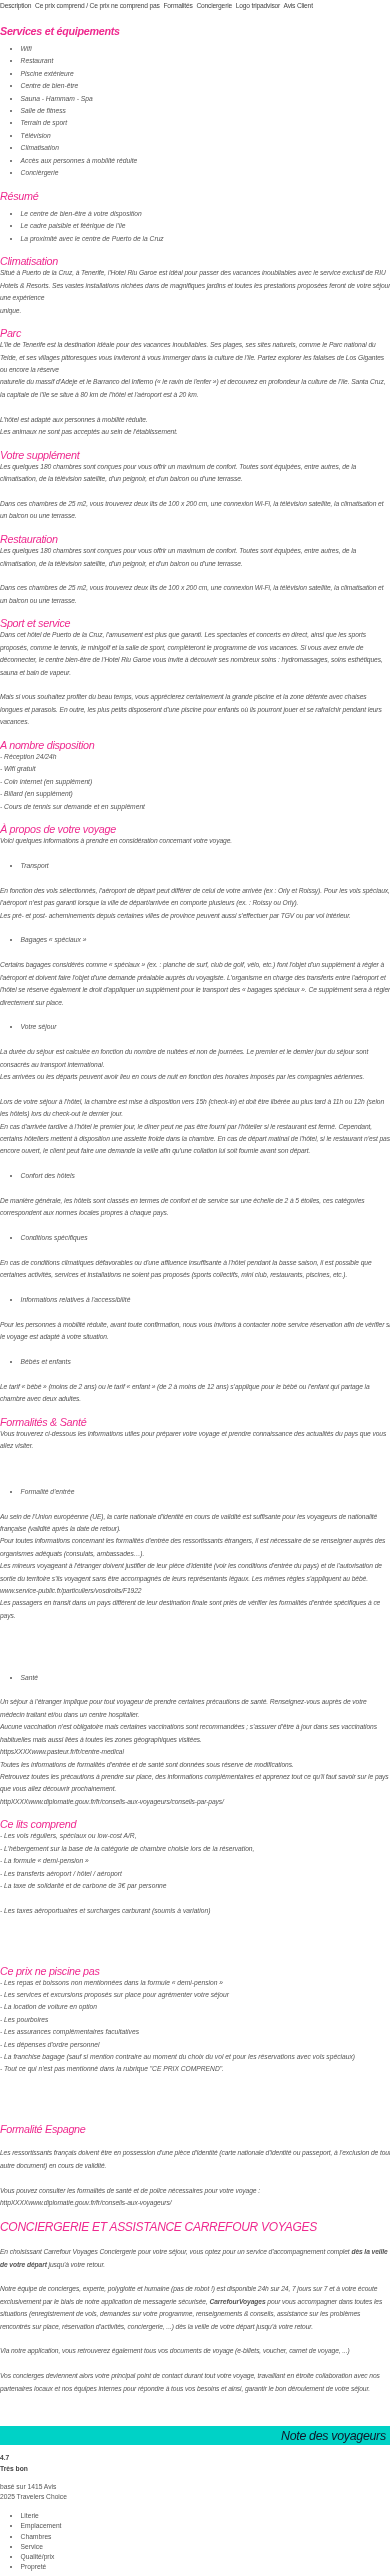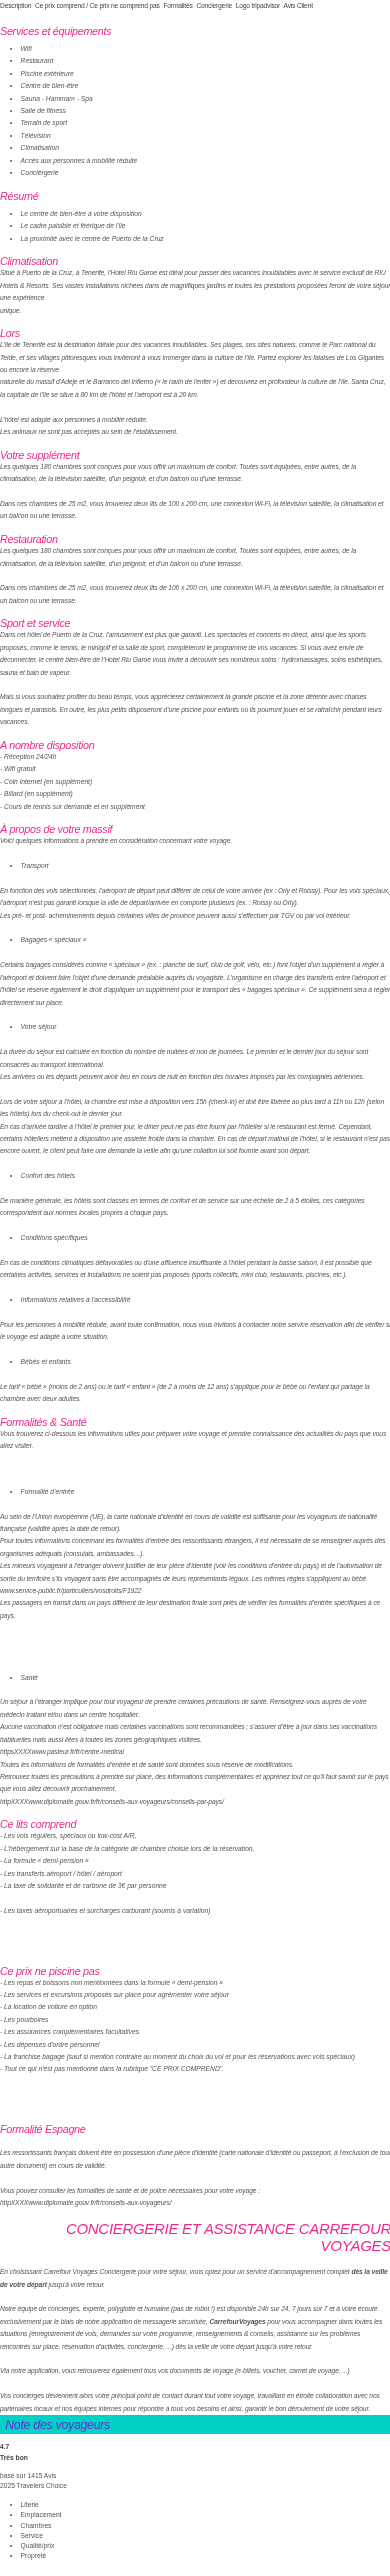--- a/index.html
+++ b/index.html
@@ -1,31 +1,31 @@
 <!DOCTYPE html>
 <html style="font-size:8.2px"><head>
 <meta charset="utf-8">
 <style>
   html, body { margin:0; padding:0; background:#ffffff; }
   body { width:391px; font-family:"Liberation Sans", sans-serif; color:#555555; font-size:6.7px; }
   .nav { font-size:6.7px; color:#444; padding:2.1px 0 0 0; height:11.3px; letter-spacing:-0.2px; }
   .nav span { margin-right:2.1px; cursor:pointer; }
   h2.sec { color:#ef2a8f; font-style:italic; font-weight:normal; font-size:10.8px; margin:10.3px 0 0 0; letter-spacing:-0.3px; font-family:"Liberation Sans", sans-serif; }
-  h2.sec.first { margin-top:11.3px; }
-  h2.upper { font-size:15px;text-align:right; }
+  h2.sec.first { margin-top:11.3px;font-weight:bold; }
+  h2.upper { font-size:12px; }
   ul.it { margin:6.2px 0 0 0; padding-left:20.6px; list-style:disc; }
   ul.it li { font-style:italic; line-height:12.4px; font-size:6.7px; }
   p.it { font-style:italic; margin:0; line-height:12.4px; font-size:6.7px; letter-spacing:-0.1px; }
   p.gap { margin-top:12.4px; }
   .dash { font-style:italic; line-height:12.4px; font-size:6.7px; margin:0; }
   .bullet-sub { margin:12.4px 0 12.4px 0; padding-left:20.6px; }
   .bullet-sub li { font-style:italic; line-height:12.4px; }
   .spacer { height:37px; }
   .spacer-s { height:20.6px; }
-  .banner { background:#00d2c6; color:#6d28d9; font-style:italic; font-size:12.4px; padding:3.1px 5.2px 2.1px 5.2px; letter-spacing:-0.3px; }
+  .banner { background:#00d2c6; color:#0f172a; font-style:italic; font-size:12.4px; padding:3.1px 5.2px 2.1px 5.2px; margin-top:31px; letter-spacing:-0.3px;text-align:right; }
   .rev { font-size:6.7px; line-height:10.3px; color:#555; }
   .rev b { color:#444; }
   .rev ul { margin:8.2px 0 8.2px 0; padding-left:20.6px; }
   .rev ul li { line-height:10.3px; }
   .rev p { margin:0; }
   .mt16 { margin-top:8.2px !important; }
   .link { cursor:pointer; }
 </style>
 </head>
 <body>
@@ -58,21 +58,21 @@
 <ul class="it">
   <li>Le centre de bien-être à votre disposition</li>
   <li>Le cadre paisible et féérique de l’ile</li>
   <li>La proximité avec le centre de Puerto de la Cruz</li>
 </ul>
 
 <h2 class="sec">Climatisation</h2>
 <p class="it">Situé à Puerto de la Cruz, à Tenerife, l’Hotel Riu Garoe est idéal pour passer des vacances inoubliables avec le service exclusif de RIU Hotels &amp; Resorts. Ses vastes installations nichées dans de magnifiques jardins et toutes les prestations proposées feront de votre séjour une expérience</p>
 <p class="it">unique.</p>
 
-<h2 class="sec">Lors</h2>
+<h2 class="sec">Parc</h2>
 <p class="it">L’île de Tenerife est la destination idéale pour des vacances inoubliables. Ses plages, ses sites naturels, comme le Parc national du Teide, et ses villages pittoresques vous inviteront à vous immerger dans la culture de l’île. Partez explorer les falaises de Los Gigantes ou encore la réserve</p>
 <p class="it">naturelle du massif d'Adeje et le Barranco del Infierno (« le ravin de l'enfer ») et decouvrez en profondeur la culture de l’île. Santa Cruz, la capitale de l’île se situe à 80 km de l’hôtel et l’aéroport est à 20 km.</p>
 <p class="it gap">L’hôtel est adapté aux personnes à mobilité réduite.</p>
 <p class="it">Les animaux ne sont pas acceptés au sein de l’établissement.</p>
 
 <h2 class="sec">Votre supplément</h2>
 <p class="it">Les quelques 180 chambres sont conçues pour vous offrir un maximum de confort. Toutes sont équipées, entre autres, de la climatisation, de la télévision satellite, d’un peignoir, et d’un balcon ou d’une terrasse.</p>
 <p class="it gap">Dans ces chambres de 25 m2, vous trouverez deux lits de 100 x 200 cm, une connexion Wi-Fi, la télévision satellite, la climatisation et un balcon ou une terrasse.</p>
 
 <h2 class="sec">Restauration</h2>
@@ -83,21 +83,21 @@
 <p class="it">Dans cet hôtel de Puerto de la Cruz, l’amusement est plus que garanti. Les spectacles et concerts en direct, ainsi que les sports proposés, comme le tennis, le minigolf et la salle de sport, complèteront le programme de vos vacances. Si vous avez envie de déconnecter, le centre bien-être de l’Hotel Riu Garoe vous invite à découvrir ses nombreux soins : hydromassages, soins esthétiques, sauna et bain de vapeur.</p>
 <p class="it gap">Mais si vous souhaitez profiter du beau temps, vous apprécierez certainement la grande piscine et la zone détente avec chaises longues et parasols. En outre, les plus petits disposeront d’une piscine pour enfants où ils pourront jouer et se rafraîchir pendant leurs vacances.</p>
 
 <h2 class="sec">A nombre disposition</h2>
 <p class="dash">- Réception 24/24h</p>
 <p class="dash">- Wifi gratuit</p>
 <p class="dash">- Coin internet (en supplément)</p>
 <p class="dash">- Billard (en supplément)</p>
 <p class="dash">- Cours de tennis sur demande et en supplément</p>
 
-<h2 class="sec">À propos de votre massif</h2>
+<h2 class="sec">À propos de votre voyage</h2>
 <p class="it">Voici quelques informations à prendre en considération concernant votre voyage.</p>
 
 <ul class="bullet-sub">
     <li>Transport</li>
   </ul>
 <p class="it">En fonction des vols sélectionnés, l’aéroport de départ peut différer de celui de votre arrivée (ex : Orly et Roissy). Pour les vols spéciaux, l’aéroport n’est pas garanti lorsque la ville de départ/arrivée en comporte plusieurs (ex. : Roissy ou Orly).</p>
 <p class="it">Les pré- et post- acheminements depuis certaines villes de province peuvent aussi s'effectuer par TGV ou par vol intérieur.</p>
 
 <ul class="bullet-sub">
     <li>Bagages « spéciaux »</li>

